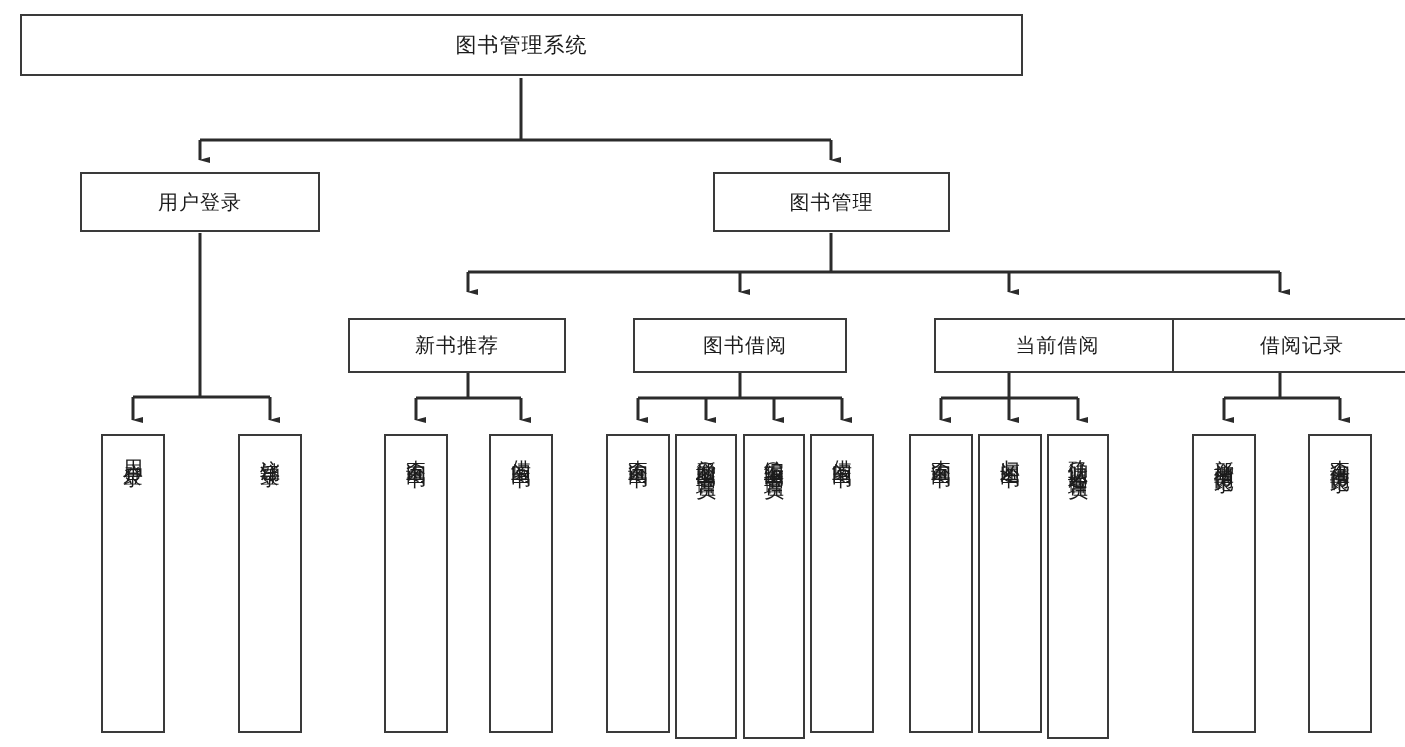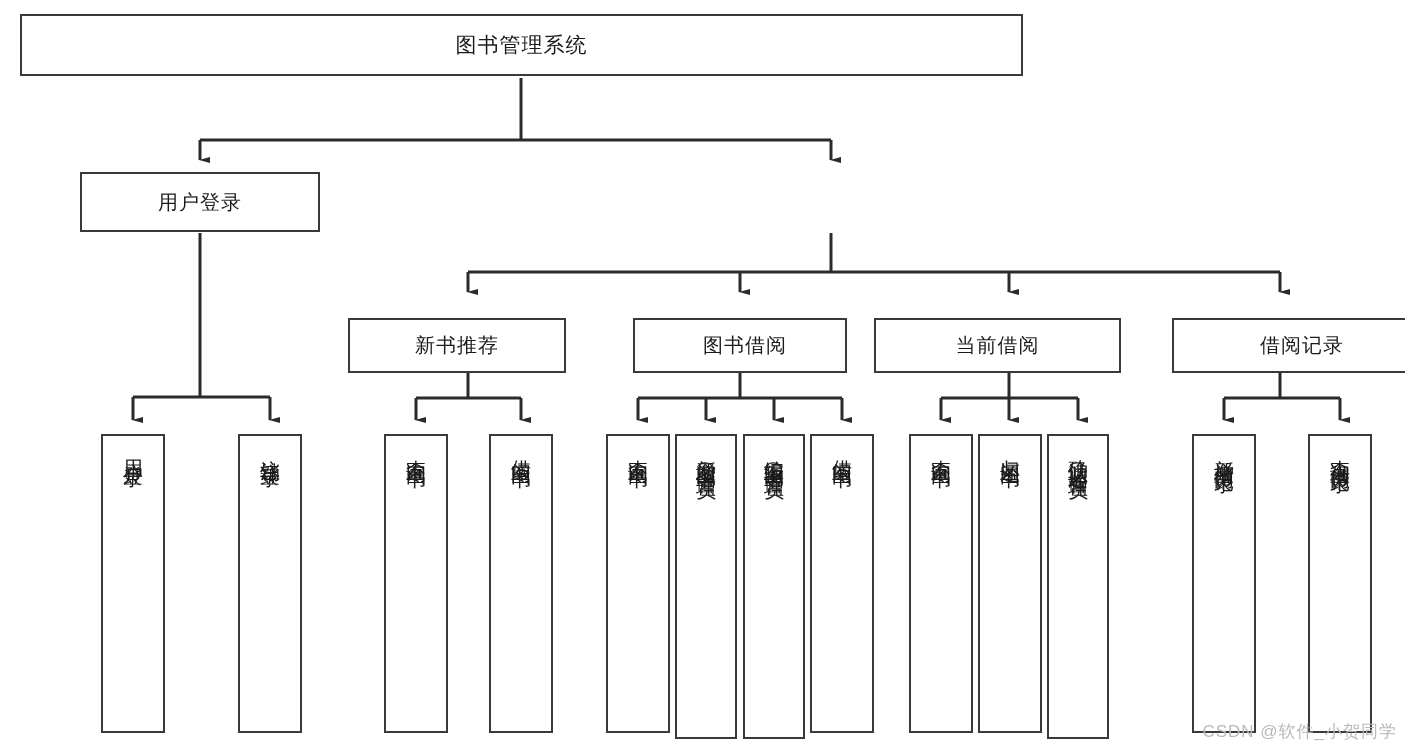--- a/index.html
+++ b/index.html
@@ -107,28 +107,31 @@
     </g>
   </svg>
 
   <div class="node root" style="left:20px;top:14px;width:1003px;height:62px;">
     <span class="hlabel">图书管理系统</span>
   </div>
 
   <div class="node lvl1" style="left:80px;top:172px;width:240px;height:60px;">
     <span class="hlabel">用户登录</span>
   </div>
+  <div class="node lvl1" style="left:713px;top:172px;width:237px;height:60px;">
+    <span class="hlabel">图书管理</span>
+  </div>
 
   <div class="node lvl2" style="left:348px;top:318px;width:218px;height:55px;">
     <span class="hlabel">新书推荐</span>
   </div>
   <div class="node lvl2" style="left:633px;top:318px;width:214px;height:55px;padding-left:10px;">
     <span class="hlabel">图书借阅</span>
   </div>
-  <div class="node lvl2" style="left:874px;top:318px;width:247px;height:55px;">
+  <div class="node lvl2" style="left:934px;top:318px;width:247px;height:55px;">
     <span class="hlabel">当前借阅</span>
   </div>
   <div class="node lvl2" style="left:1172px;top:318px;width:260px;height:55px;">
     <span class="hlabel">借阅记录</span>
   </div>
 
   <div class="node leaf" style="left:101px;top:434px;width:64px;height:299px;">
     <span class="vlabel">用户登录</span>
   </div>
   <div class="node leaf" style="left:238px;top:434px;width:64px;height:299px;">
@@ -165,15 +168,14 @@
     <span class="vlabel">确认归还（管理员）</span>
   </div>
 
   <div class="node leaf" style="left:1192px;top:434px;width:64px;height:299px;">
     <span class="vlabel">新增借阅记录</span>
   </div>
   <div class="node leaf" style="left:1308px;top:434px;width:64px;height:299px;">
     <span class="vlabel">查询借阅记录</span>
   </div>
 
-  <div class="watermark">CSDN @软件_小贺同学</div>
 
 </div>
 
 </body></html>

